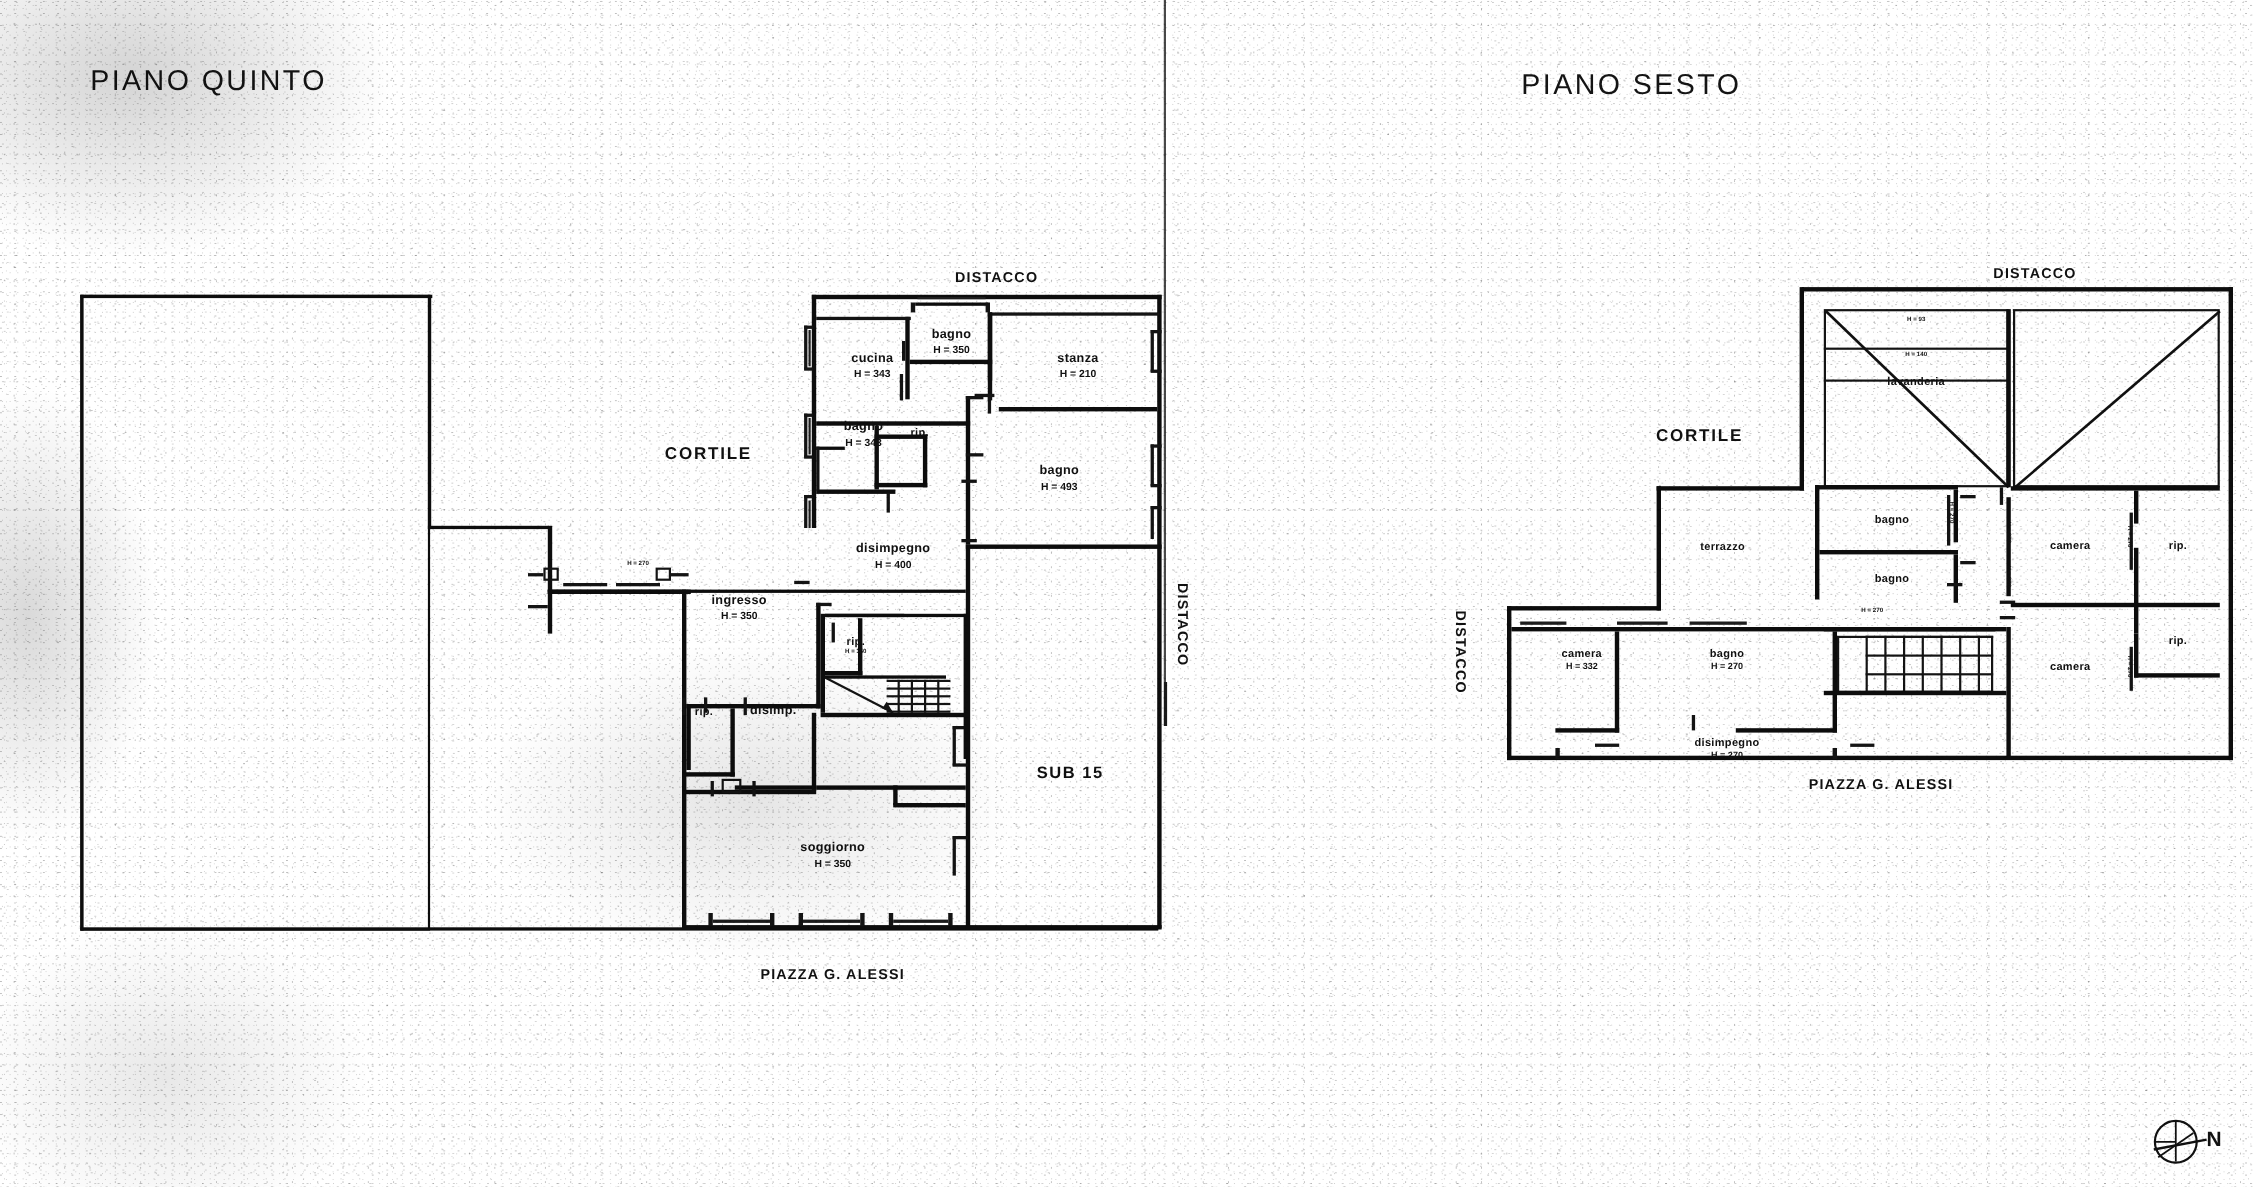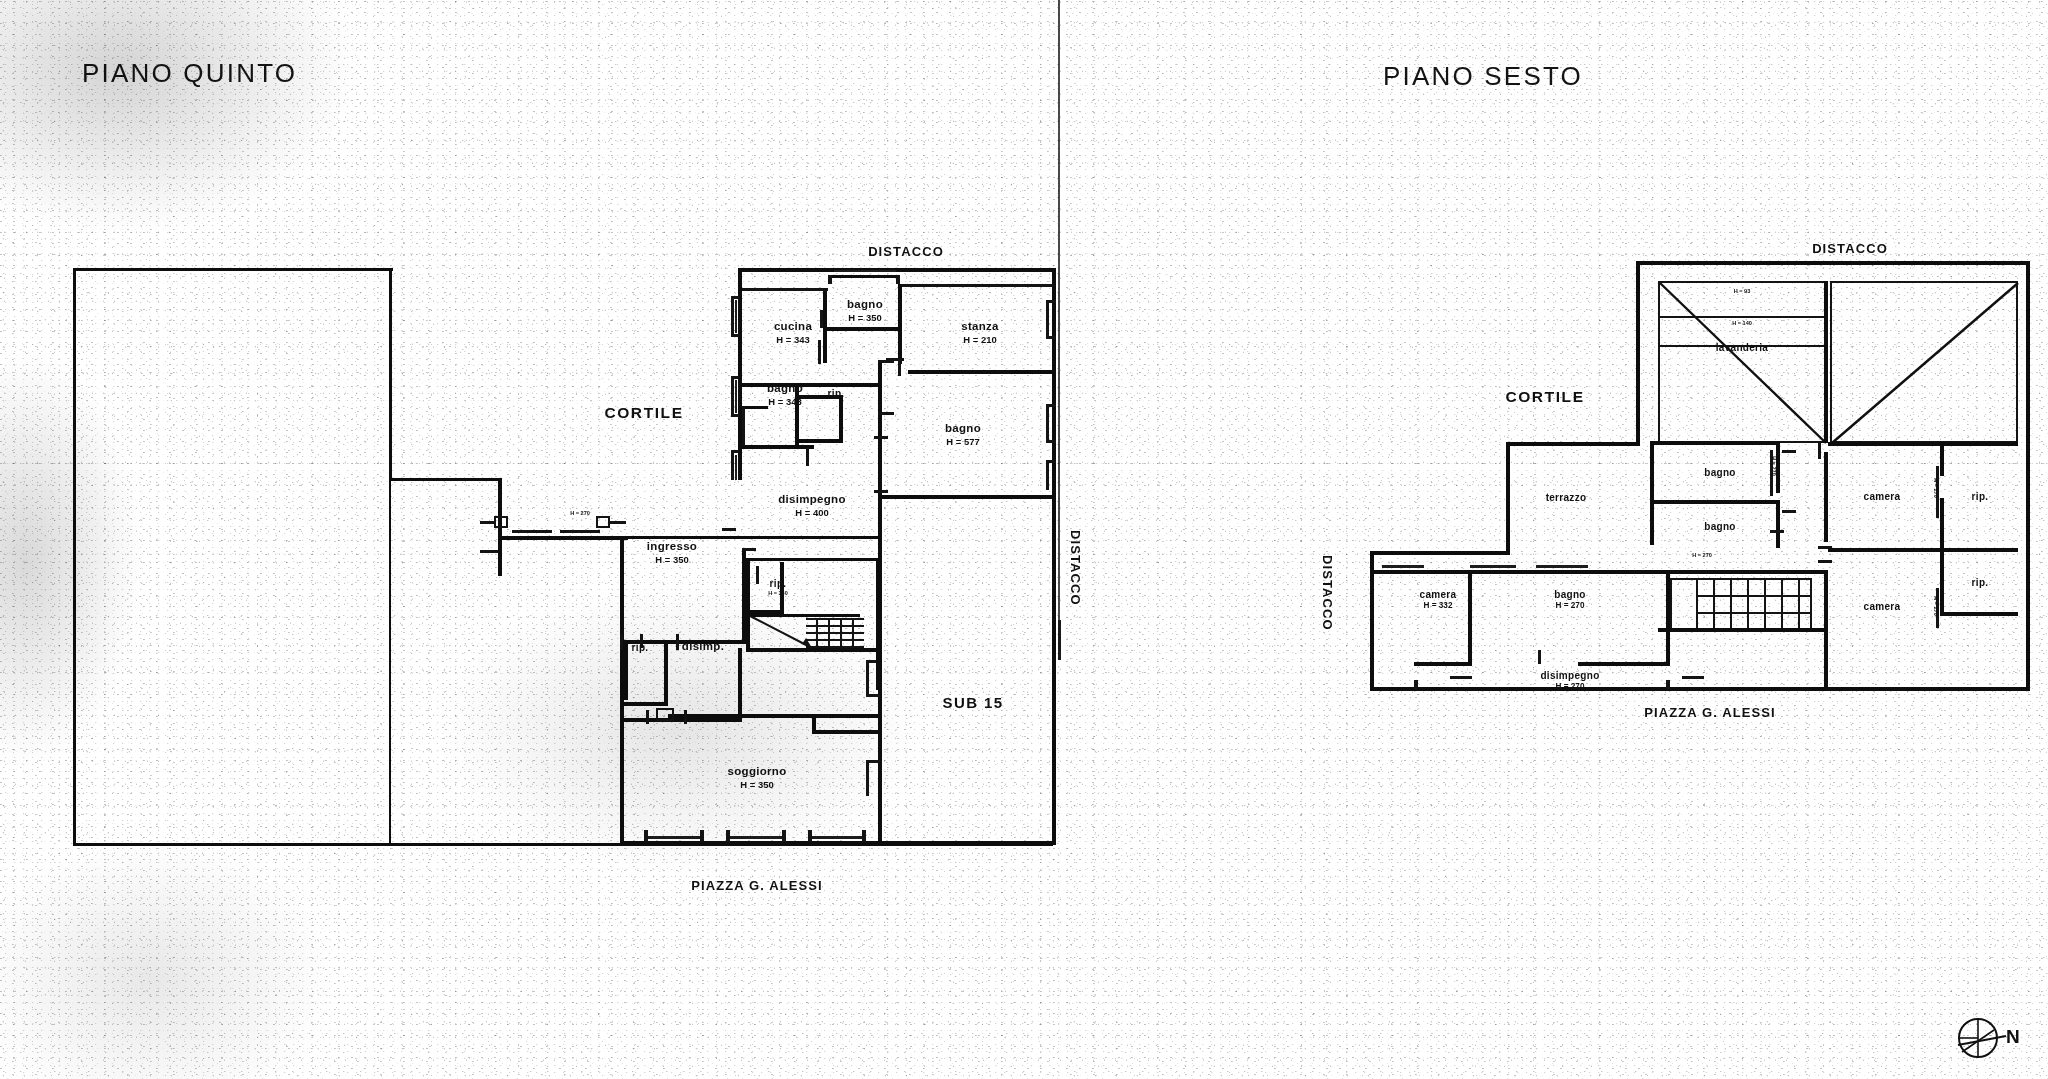--- a/index.html
+++ b/index.html
@@ -278,21 +278,21 @@
 
   <div class="lbl room" style="left:785px;top:382px;">
     <span>bagno</span>
     <span class="h">H = 343</span>
   </div>
 
   <div class="lbl room sm" style="left:836px;top:388px;">rip.</div>
 
   <div class="lbl room" style="left:963px;top:422px;">
     <span>bagno</span>
-    <span class="h">H = 577</span>
+    <span class="h">H = 493</span>
   </div>
 
   <div class="lbl room" style="left:812px;top:493px;">
     <span>disimpegno</span>
     <span class="h">H = 400</span>
   </div>
 
   <div class="lbl room" style="left:672px;top:540px;">
     <span>ingresso</span>
     <span class="h">H = 350</span>

